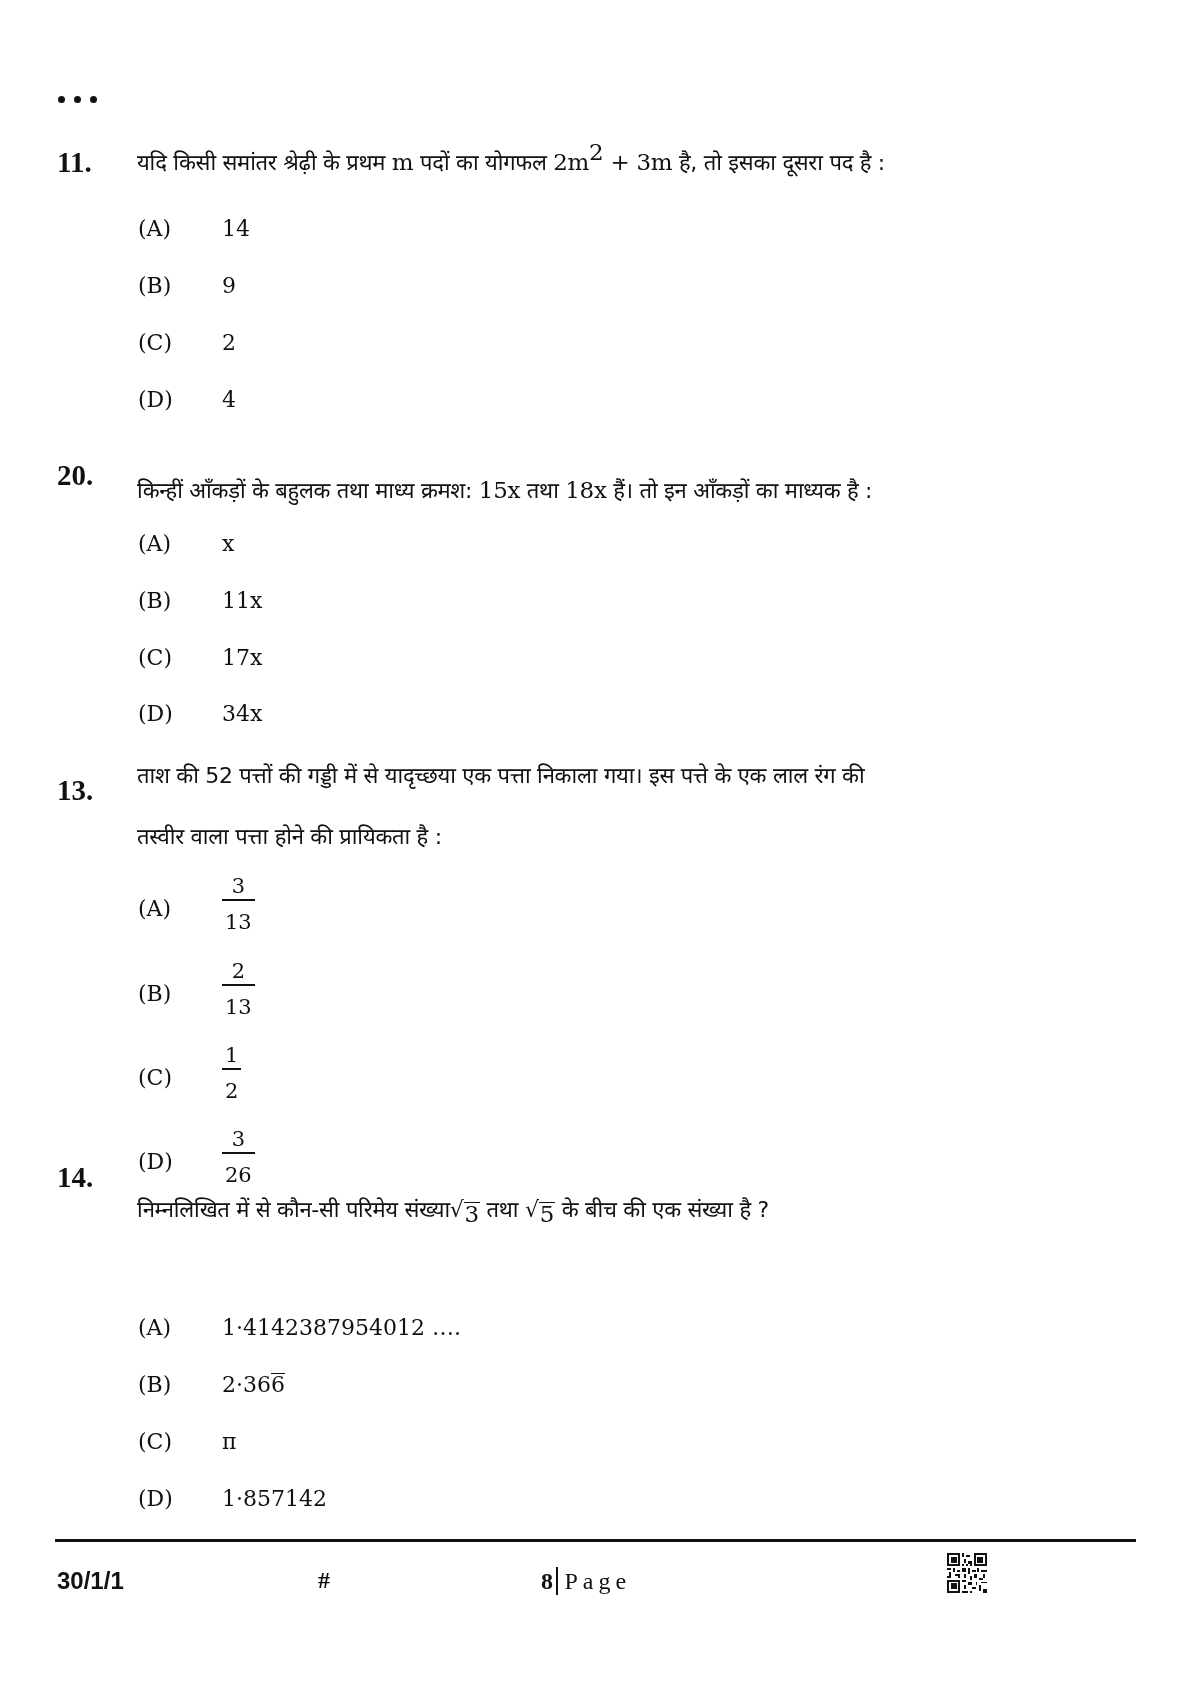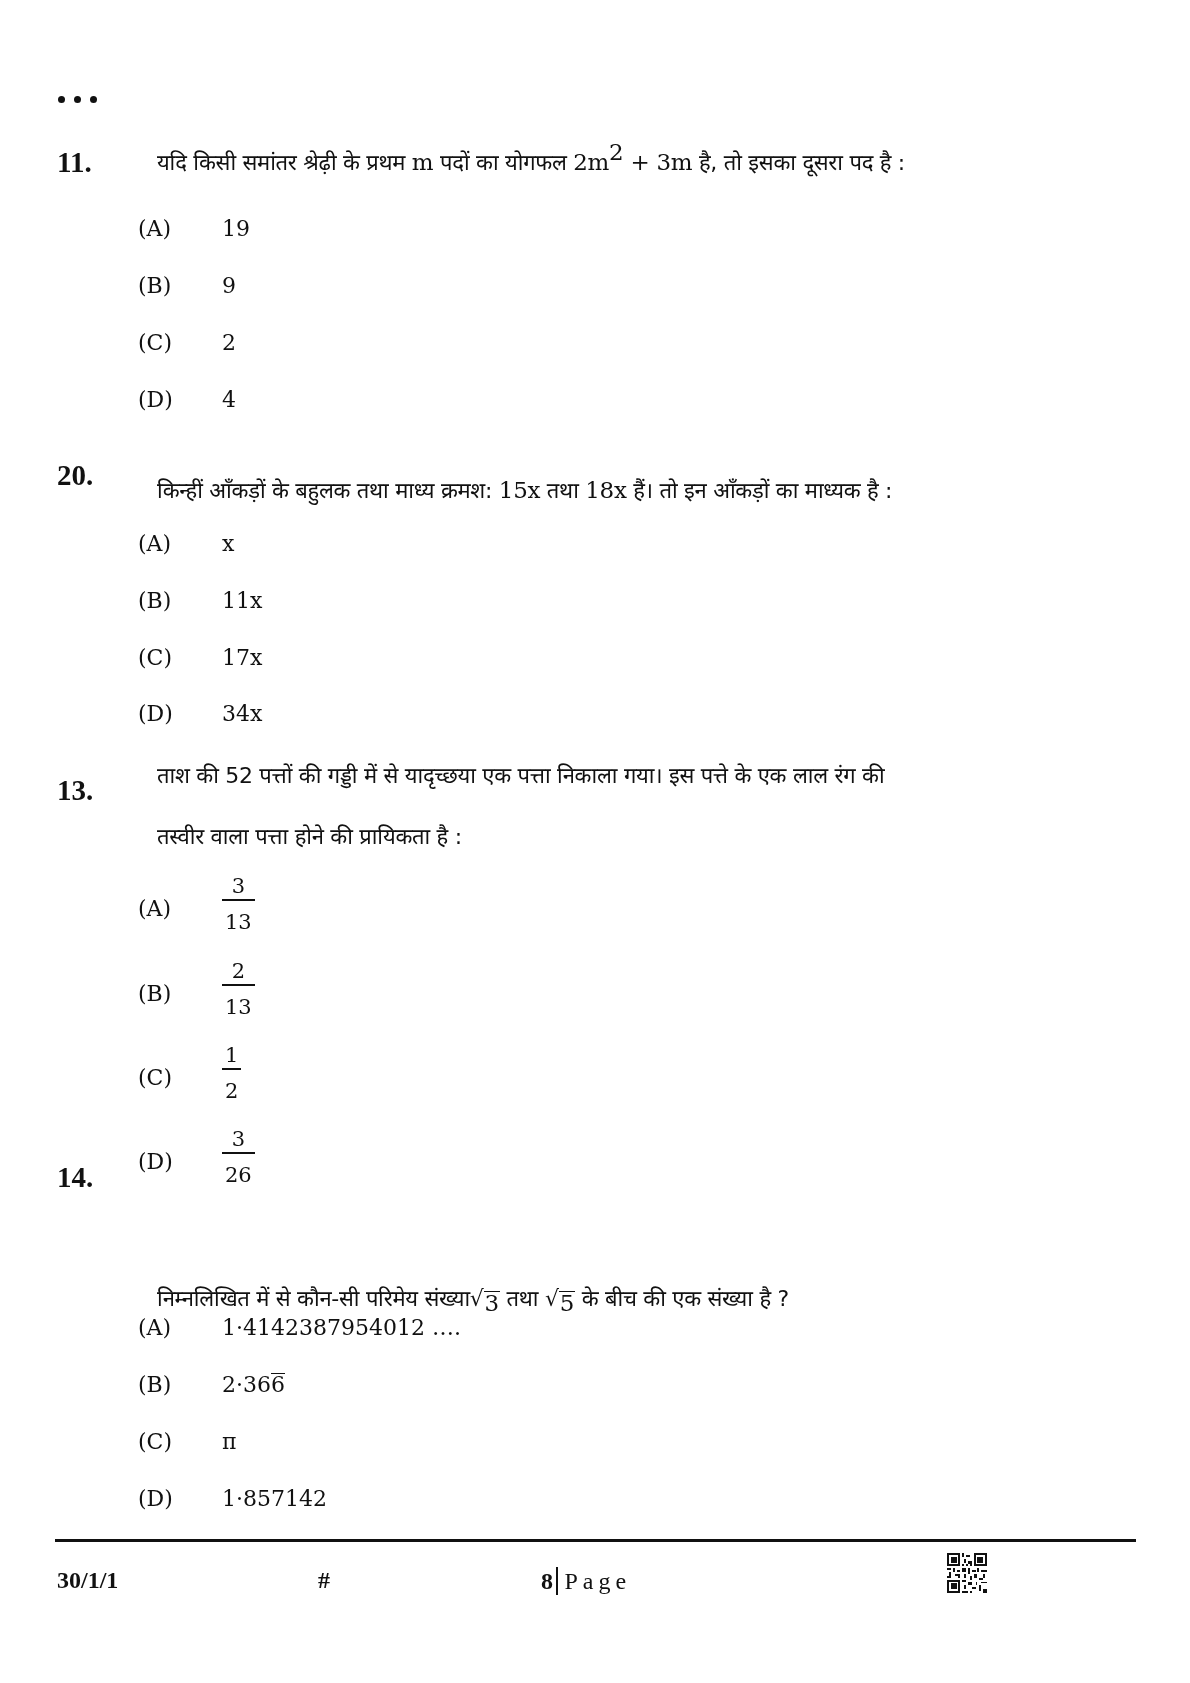--- a/index.html
+++ b/index.html
@@ -15,21 +15,20 @@
     .qnum {
       position: absolute; left: 57px;
       font-family: "Liberation Serif", "DejaVu Serif", serif;
       font-weight: bold; font-size: 29px; line-height: 30px;
     }
     .qtext {
       position: absolute; left: 137px;
       font-family: "DejaVu Sans", "Liberation Sans", sans-serif;
       font-size: 22px; line-height: 30px; white-space: nowrap;
       letter-spacing: -0.3px;
-      margin-left: 20px;
     }
     .qtext .math { font-family: "DejaVu Serif", "Liberation Serif", serif; font-size: 23px; }
     .qtext sup { font-size: 15px; line-height: 0; position: relative; top: -2px; }
 
     .opt {
       position: absolute; left: 138px; height: 30px;
       display: flex; align-items: center;
       font-family: "DejaVu Serif", "Liberation Serif", serif; font-size: 22px;
     }
     .opt .lbl { width: 84px; display: inline-block; }
@@ -45,21 +44,21 @@
 
     .sqrt { display: inline-flex; align-items: flex-end; }
     .sqrt .rad { font-size: 22px; }
     .sqrt .under { border-top: 1.5px solid #111; padding: 0 1px; line-height: 22px; }
 
     .overline { border-top: 1.5px solid #111; line-height: 22px; display: inline-block; }
 
     .footer-rule { left: 55px; top: 1539px; width: 1081px; height: 3px; background: #111; }
     .footer-code {
       left: 57px; top: 1567px;
-      font-family: Liberation Serif, serif; font-weight: bold; font-size: 24px;
+      font-family: Liberation Sans, sans-serif; font-weight: bold; font-size: 24px;
     }
     .footer-hash {
       left: 318px; top: 1567px;
       font-family: "Liberation Serif", serif; font-weight: bold; font-size: 24px;
     }
     .footer-page {
       left: 541px; top: 1567px; display: flex; align-items: center;
       font-family: "Liberation Serif", serif; font-size: 24px;
     }
     .footer-page .pnum { font-weight: bold; }
@@ -76,21 +75,21 @@
   <span class="dot"></span>
 </div>
 
 <div>
   <div class="qnum" style="top:147px">11.</div>
   <div class="qtext" style="top:147px">
     <span>यदि किसी समांतर श्रेढ़ी के प्रथम </span><span class="math">m</span><span> पदों का योगफल </span><span class="math">2m</span><sup class="math">2</sup><span class="math"> + 3m</span><span> है, तो इसका दूसरा पद है :</span>
   </div>
   <div class="opt" style="top:213px">
     <span class="lbl">(A)</span>
-    <span class="val">19</span>
+    <span class="val">14</span>
   </div>
   <div class="opt" style="top:270px">
     <span class="lbl">(B)</span>
     <span class="val">9</span>
   </div>
   <div class="opt" style="top:327px">
     <span class="lbl">(C)</span>
     <span class="val">2</span>
   </div>
   <div class="opt" style="top:384px">
@@ -156,21 +155,21 @@
     <span class="frac">
       <span class="num">3</span>
       <span class="bar"></span>
       <span class="den">26</span>
     </span>
   </div>
 </div>
 
 <div>
   <div class="qnum" style="top:1162px">14.</div>
-  <div class="qtext" style="top:1284px; display:flex; align-items:baseline;text-align:right;">
+  <div class="qtext" style="top:1195px; display:flex; align-items:baseline;text-align:right;">
     <span>निम्नलिखित में से कौन-सी परिमेय संख्या </span>
     <span class="sqrt math">
       <span class="rad">√</span>
         <span class="under">3</span>
     </span>
     <span style="white-space:pre"> तथा </span>
     <span class="sqrt math">
       <span class="rad">√</span>
         <span class="under">5</span>
     </span>

